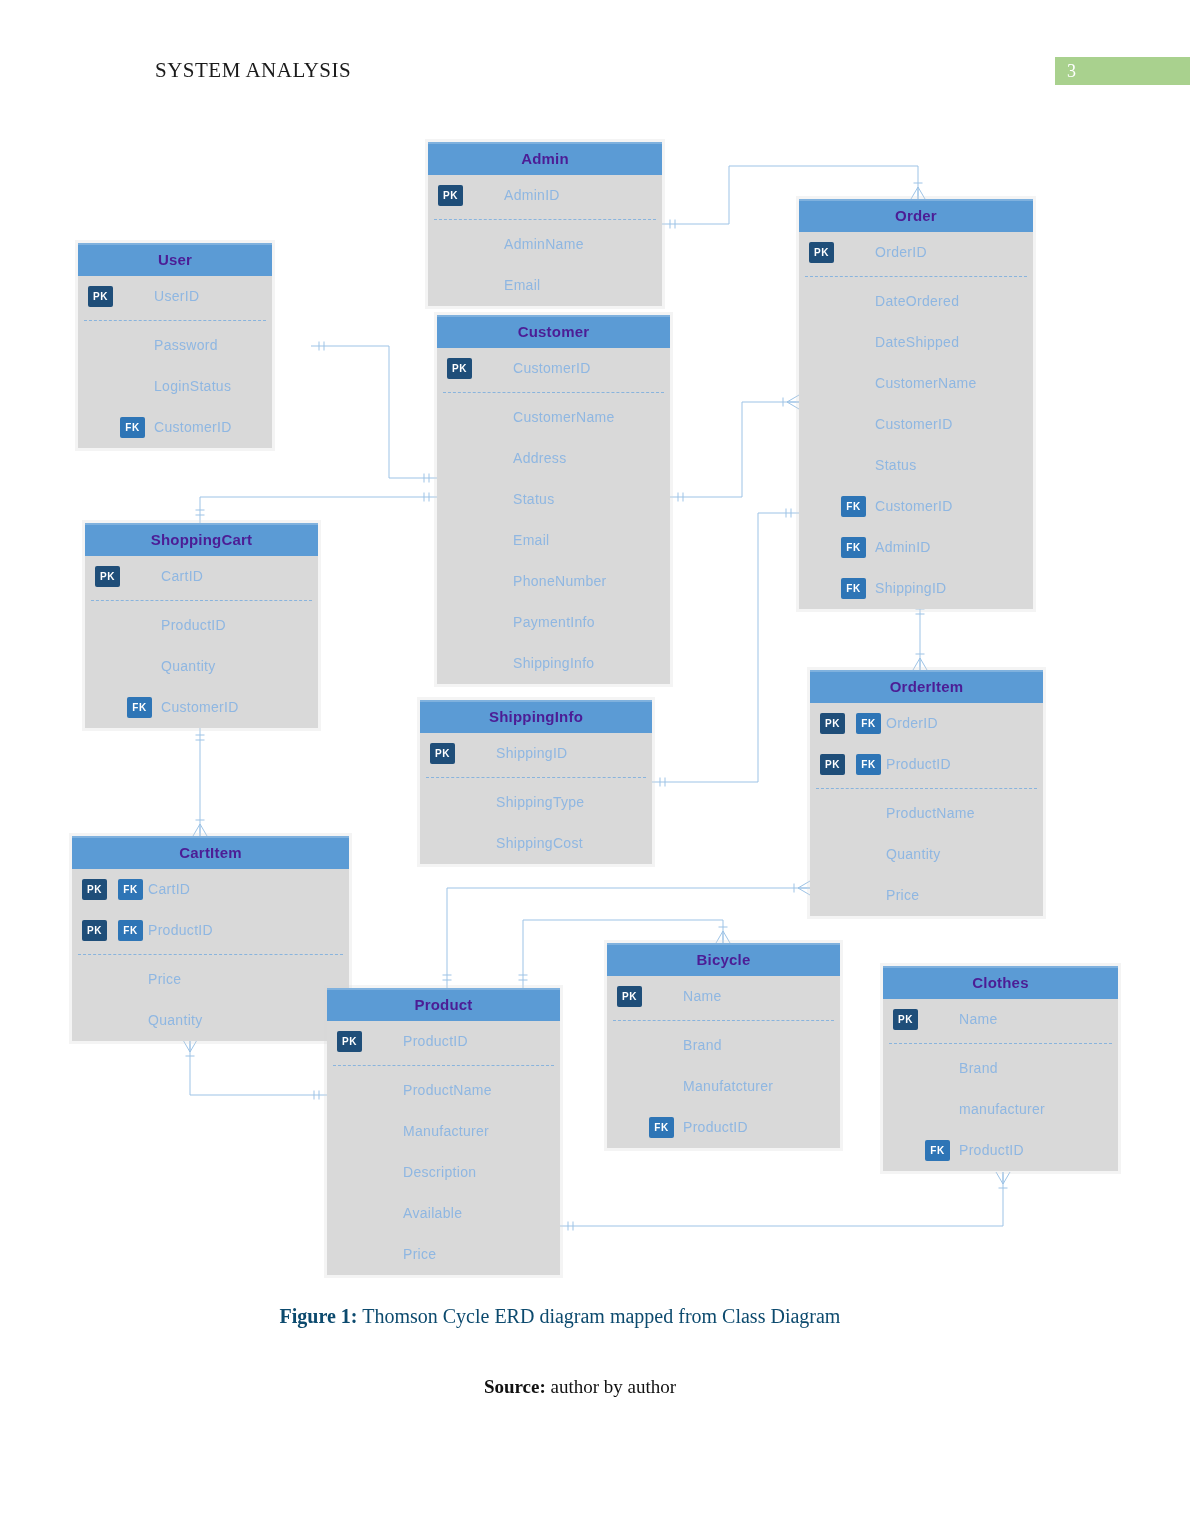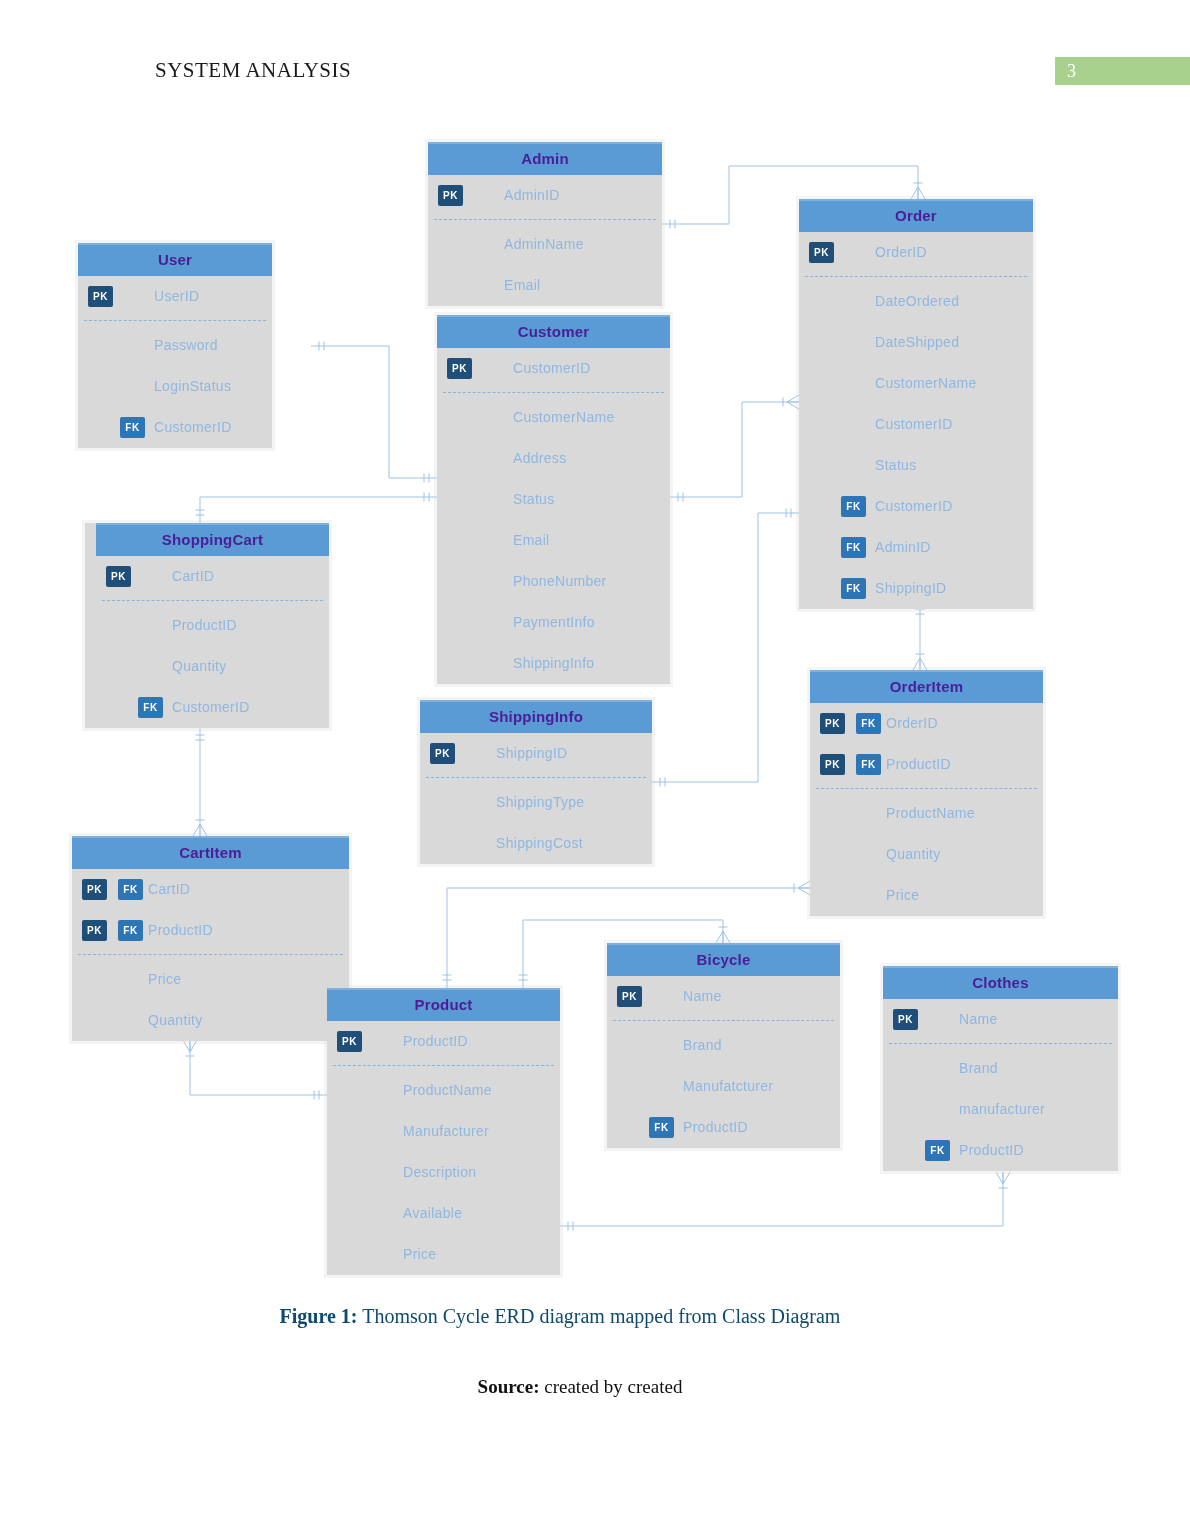--- a/index.html
+++ b/index.html
@@ -226,21 +226,21 @@
         <div class="e-row">
           <span class="e-label">PhoneNumber</span>
         </div>
         <div class="e-row">
           <span class="e-label">PaymentInfo</span>
         </div>
         <div class="e-row">
           <span class="e-label">ShippingInfo</span>
         </div>
       </div>
-      <div class="entity" style="left: 85px; top: 523px; width: 233px; padding-left: 11px;">
+      <div class="entity" style="left: 85px; top: 523px; width: 233px;">
         <div class="e-header">ShoppingCart</div>
         <div class="e-row">
           <span class="badge pk">PK</span>
           <span class="e-label">CartID</span>
         </div>
         <div class="e-sep"></div>
         <div class="e-row">
           <span class="e-label">ProductID</span>
         </div>
         <div class="e-row">
@@ -363,14 +363,14 @@
           <span class="e-label">manufacturer</span>
         </div>
         <div class="e-row fk-solo">
           <span class="badge fk">FK</span>
           <span class="e-label">ProductID</span>
         </div>
       </div>
     </div>
 
   <div class="caption"><span class="b">Figure 1:</span><span> Thomson Cycle ERD diagram mapped from Class Diagram</span></div>
-  <div class="source"><span class="b">Source:</span><span> created by created</span></div>
+  <div class="source"><span class="b">Source:</span><span> author by author</span></div>
 </div>
 
 </body></html>

